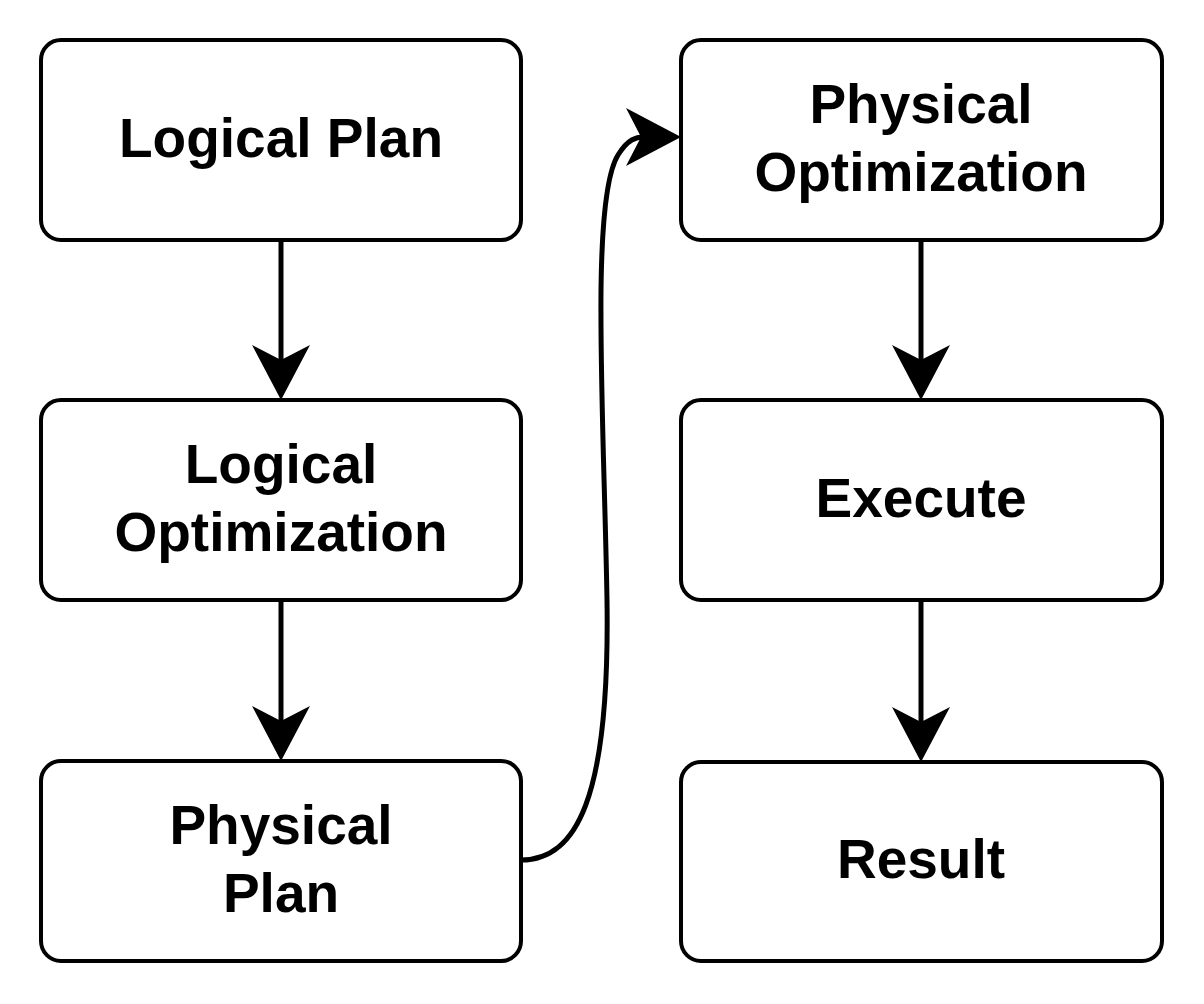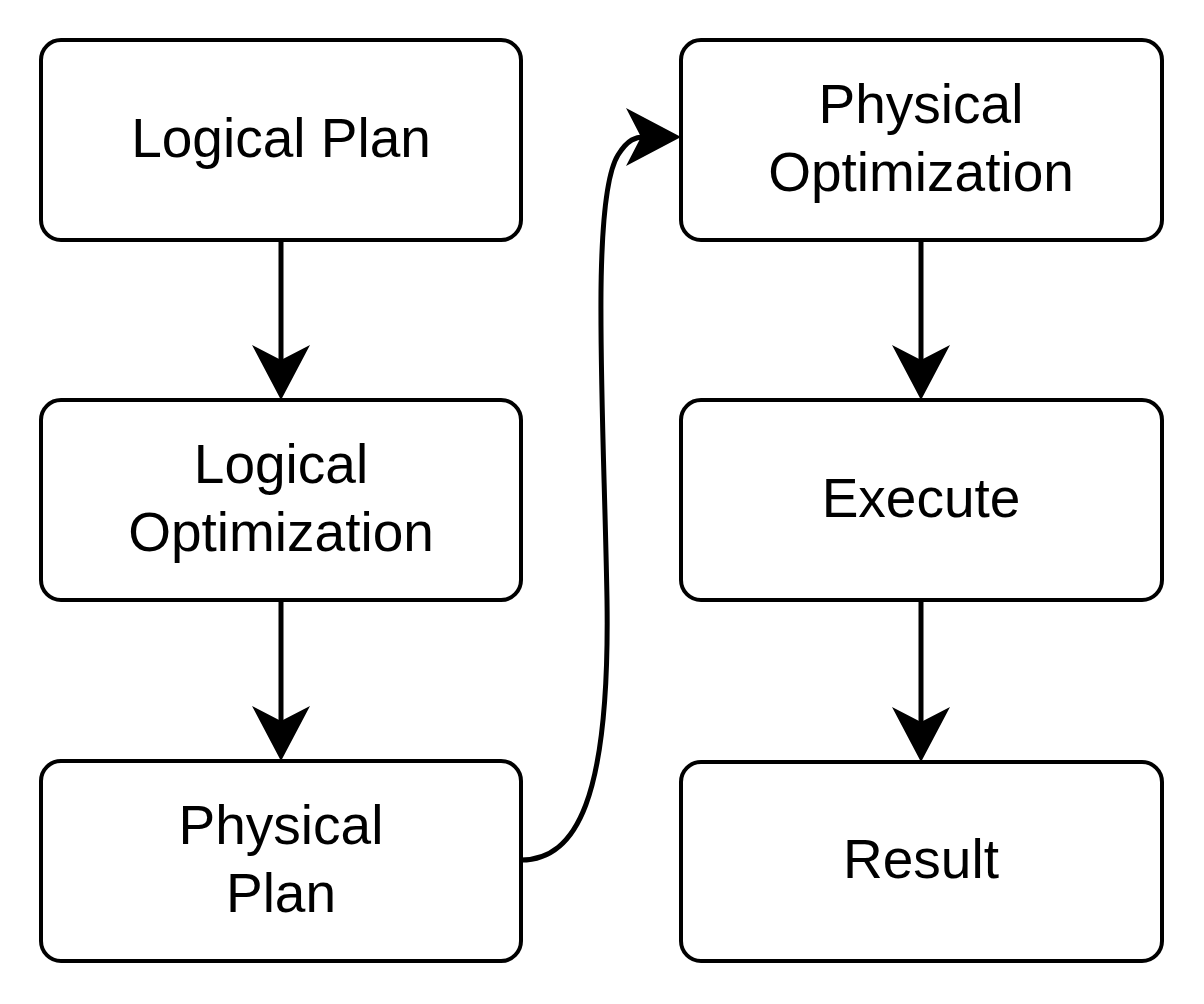--- a/index.html
+++ b/index.html
@@ -11,20 +11,21 @@
     width: 1204px;
     height: 1004px;
     overflow: hidden;
     font-family: "Liberation Sans", sans-serif;
   }
   #diagram-root {
     position: relative;
     width: 1204px;
     height: 1004px;
     background: #ffffff;
+    font-weight: bold;
   }
   svg.flow {
     display: block;
     width: 1204px;
     height: 1004px;
   }
   .node-shape {
     fill: #ffffff;
     stroke: #000000;
     stroke-width: 4;

